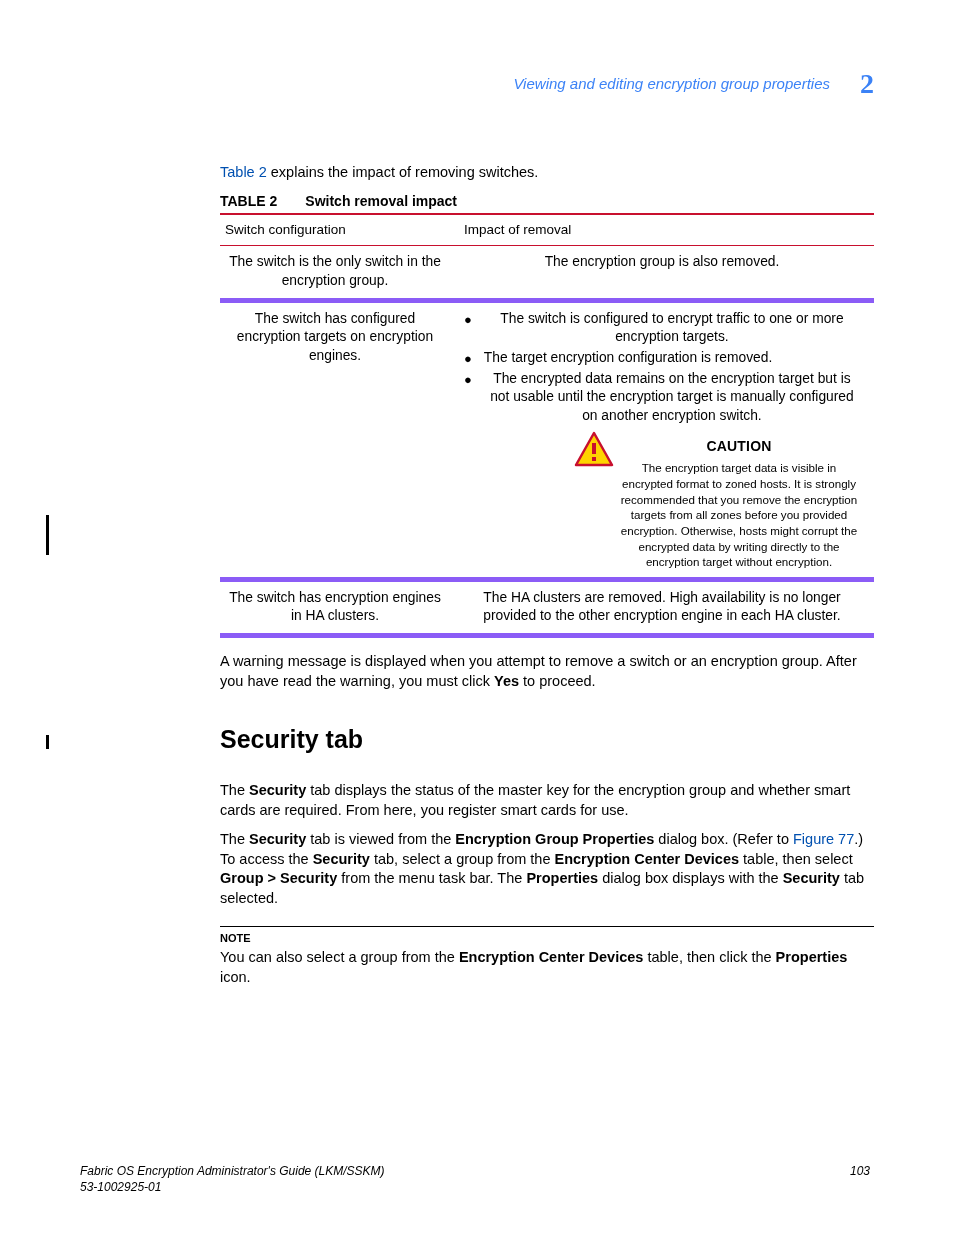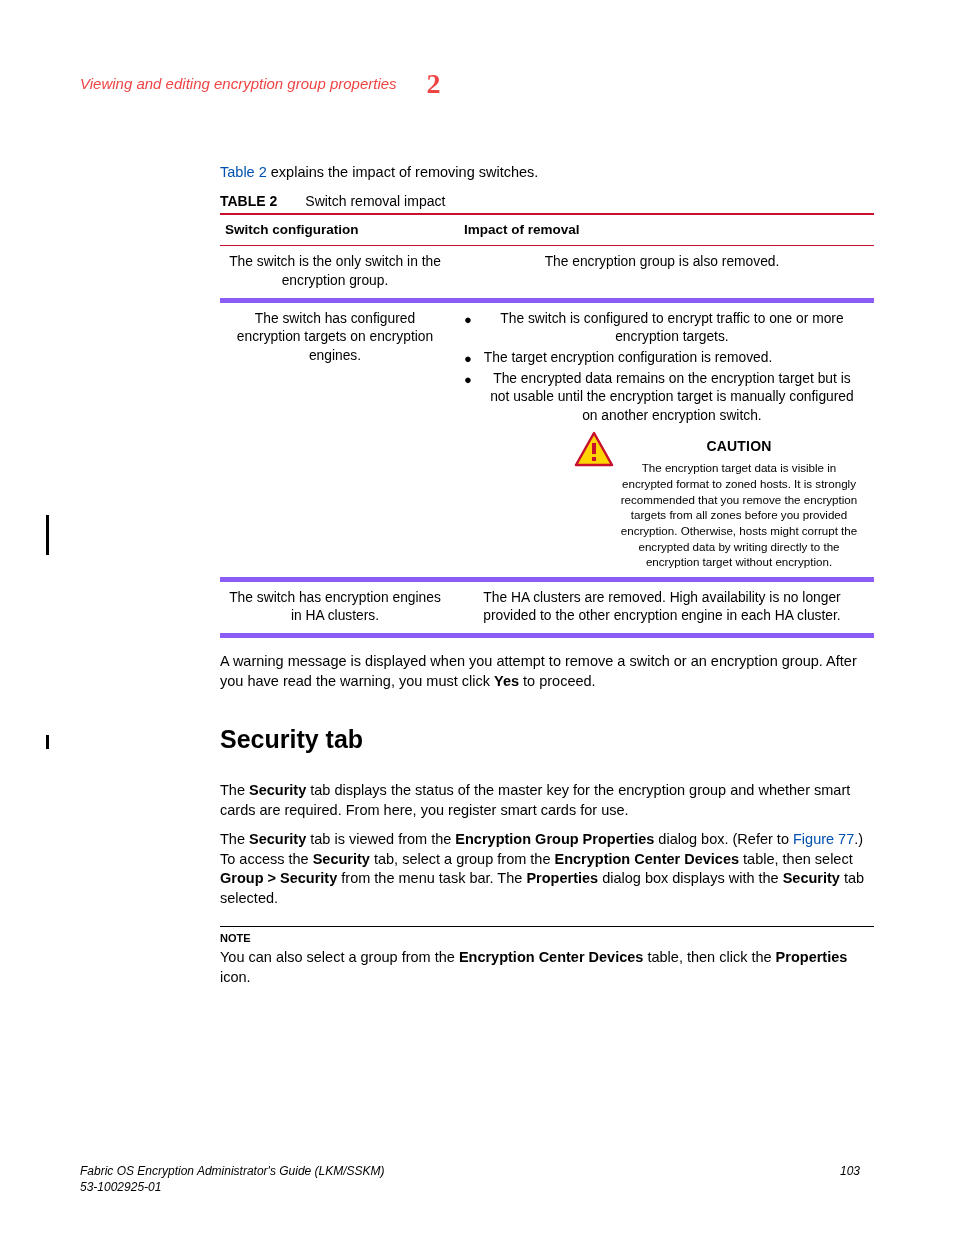--- a/index.html
+++ b/index.html
@@ -13,26 +13,26 @@
   }
   .page {
     width: 954px;
     height: 1235px;
     position: relative;
     box-sizing: border-box;
     padding: 65px 80px 0 80px;
   }
   .running-head {
     display: flex;
-    justify-content: flex-start;
+    justify-content: flex-end;
     align-items: center;
     gap: 30px;
     font-style: italic;
     font-size: 15px;
-    color: #ef4444;
+    color: #3b82f6;
     margin-bottom: 60px;
   }
   .running-head .chapno {
     font-style: normal;
     font-weight: bold;
     font-size: 28px;
     font-family: "Times New Roman", serif;
   }
   .content {
     margin-left: 140px;
@@ -46,31 +46,31 @@
   }
   .caption {
     font-weight: bold;
     font-size: 14px;
     margin-top: 6px;
   }
   .caption .capnum {
     margin-right: 28px;
   }
   .caption .captitle {
-    font-weight: 400;
+    font-weight: 700;
   }
   table.tbl {
     width: 100%;
     border-collapse: collapse;
     font-size: 13.8px;
     margin-top: 2px;
   }
   table.tbl th {
     text-align: left;
-    font-weight: bold;
+    font-weight: normal;
     font-size: 13.5px;
     padding: 6px 14px 6px 5px;
     border-top: 2px solid #c8102e;
     border-bottom: 1px solid #c8102e;
     vertical-align: top;
   }
   table.tbl td {
     text-align: center;
     padding: 7px 14px 7px 5px;
     border-bottom: 5px solid #8b5cf6;
@@ -127,21 +127,21 @@
     padding-top: 4px;
   }
   .note-head {
     font-weight: bold;
     font-size: 11px;
   }
   .footer {
     position: absolute;
     bottom: 40px;
     left: 80px;
-    right: 94px;
+    right: 84px;
     display: flex;
     justify-content: space-between;
     font-style: italic;
     font-size: 12px;
     align-items: flex-start;
   }
   .footer .title {
     line-height: 1.35;
   }
   .footer .pageno {

